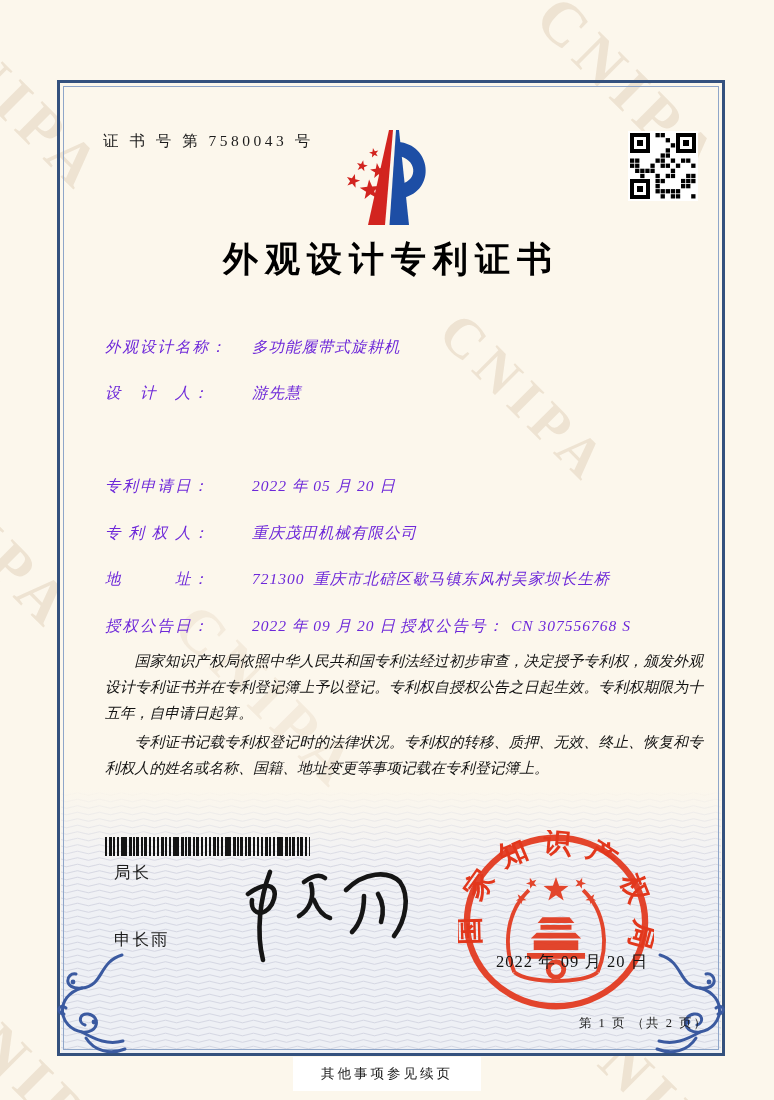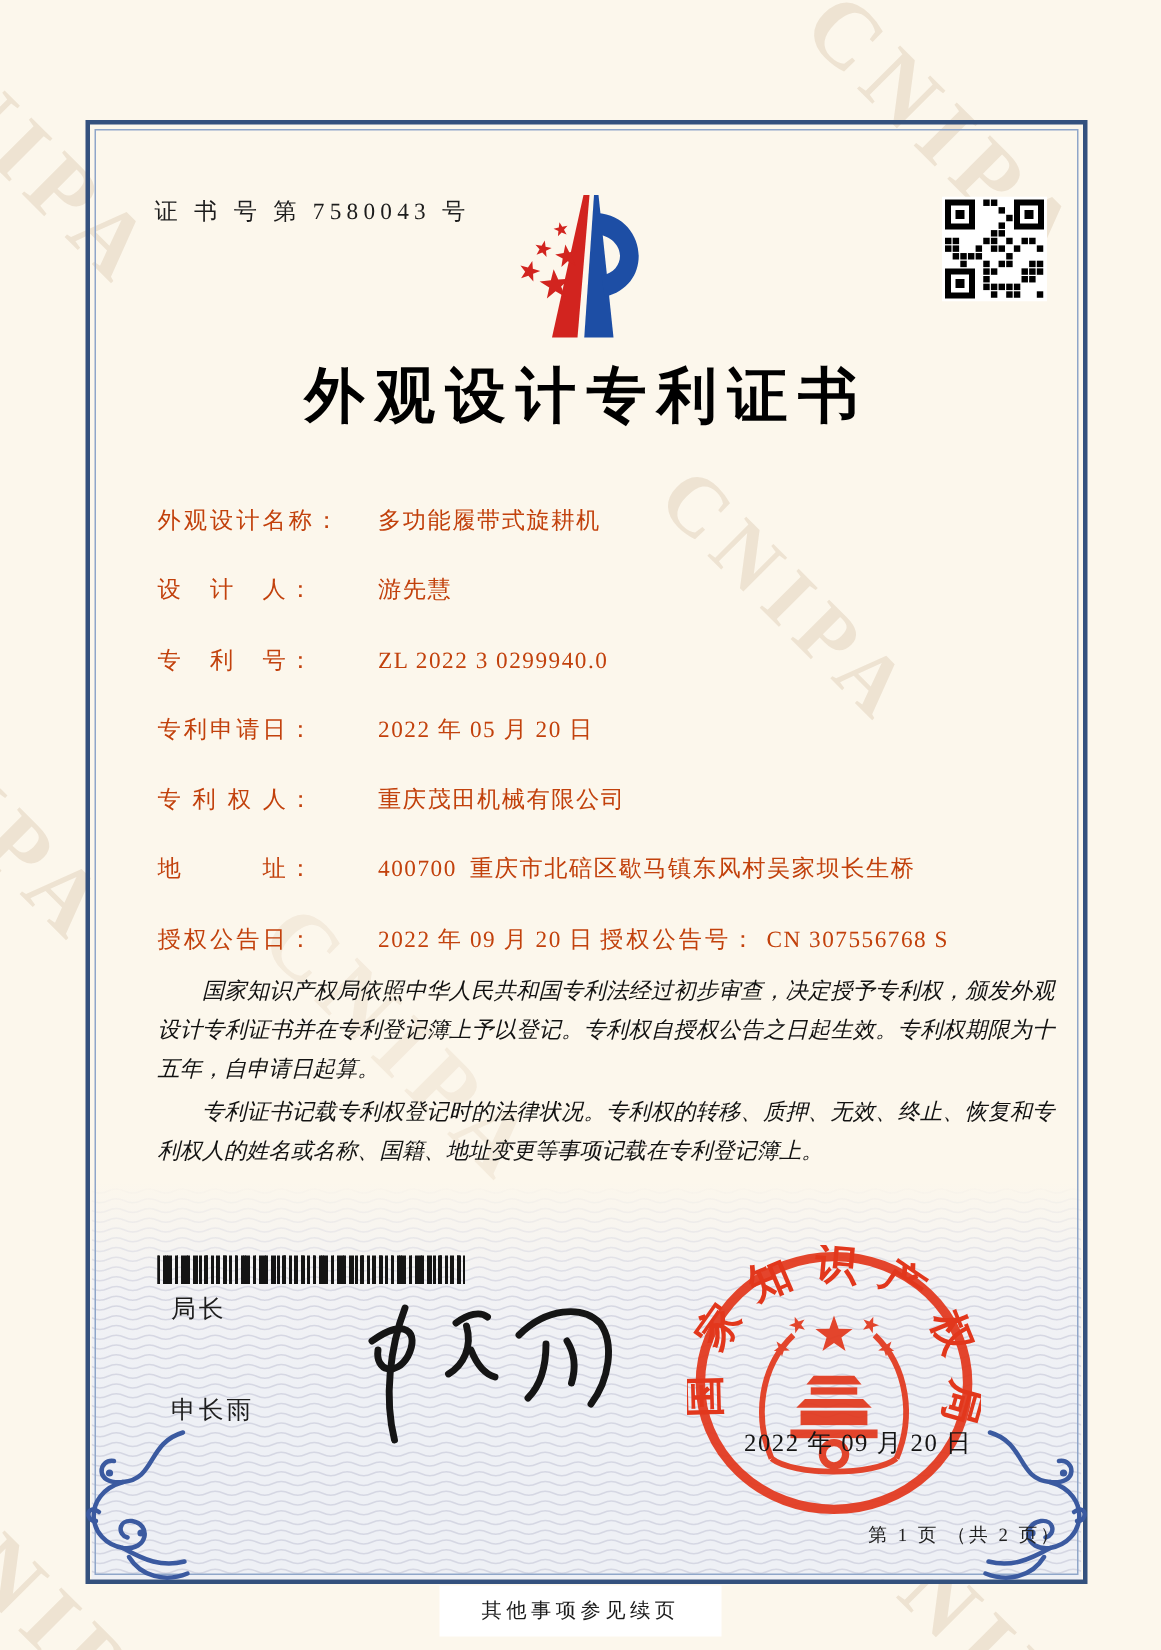--- a/index.html
+++ b/index.html
@@ -15,25 +15,25 @@
   .frame::after{content:"";position:absolute;inset:3px;border:1px solid #8fa6c9;}
   
   .band{position:absolute;left:61px;top:788px;width:660px;height:265px;z-index:1;
         background:linear-gradient(180deg,rgba(240,241,246,0) 0,rgba(240,241,246,.85) 70px,#eef0f5 140px);}
   .band svg{position:absolute;inset:0;-webkit-mask-image:linear-gradient(180deg,transparent 0,#000 80px);
             mask-image:linear-gradient(180deg,transparent 0,#000 80px);}
   .ornament{position:absolute;z-index:4;pointer-events:none;}
   
   .abs{position:absolute;z-index:5;}
   .cert-no{left:103px;top:131px;font-size:15.5px;letter-spacing:3.5px;color:#1c1c1c;text-align:center;}
-  .title{left:57px;top:236px;width:668px;text-align:center;font-size:40px;font-weight:700;
+  .title{left:57px;top:236px;width:668px;text-align:center;font-size:35px;font-weight:700;
          letter-spacing:7px;color:#000;}
   .logo{left:330px;top:128px;width:120px;height:100px;}
   .qr{left:628px;top:131px;width:70px;height:70px;}
-  .frow{left:105px;width:580px;font-size:15.5px;color:#c2410c;white-space:nowrap;}
+  .frow{left:105px;width:580px;font-size:15.5px;color:#6d28d9;white-space:nowrap;font-style:italic;}
   .flabel{display:inline-block;width:147px;letter-spacing:2px;}
   .fvalue{letter-spacing:1px;}
   .frow .pair2{position:absolute;left:295px;top:0;}
   .frow .pair2 .flabel{width:auto;margin-right:6px;}
   .paras{left:105px;top:648px;width:598px;}
   .paras p{margin:0 0 3px;text-indent:2em;font-size:14.8px;line-height:1.76;
            text-align:justify;color:#121212;font-style:italic;}
   .barcode{left:105px;top:837px;width:205px;height:19px;
     background-image:
       repeating-linear-gradient(90deg,#141414 0 2px,rgba(0,0,0,0) 2px 4px),
@@ -213,31 +213,28 @@
   </svg>
 
   <div class="abs title">外观设计专利证书</div>
 
   <div class="abs frow" style="top:337px;">
     <span class="flabel">外观设计名称：</span><span class="fvalue">多功能履带式旋耕机</span>
   </div>
   <div class="abs frow" style="top:383px;">
     <span class="flabel">设　计　人：</span><span class="fvalue">游先慧</span>
   </div>
-  <div class="abs frow" style="top:430px;">
-    <span class="flabel">专　利　号：</span><span class="fvalue">ZL 2022 3 0299940.0</span>
-  </div>
   <div class="abs frow" style="top:476px;">
     <span class="flabel">专利申请日：</span><span class="fvalue">2022 年 05 月 20 日</span>
   </div>
   <div class="abs frow" style="top:523px;">
     <span class="flabel">专 利 权 人：</span><span class="fvalue">重庆茂田机械有限公司</span>
   </div>
   <div class="abs frow" style="top:569px;">
-    <span class="flabel">地　　　址：</span><span class="fvalue">400700 重庆市北碚区歇马镇东风村吴家坝长生桥</span>
+    <span class="flabel">地　　　址：</span><span class="fvalue">721300 重庆市北碚区歇马镇东风村吴家坝长生桥</span>
   </div>
   <div class="abs frow" style="top:616px;">
     <span class="flabel">授权公告日：</span><span class="fvalue">2022 年 09 月 20 日</span>
     <span class="pair2">
       <span class="flabel">授权公告号：</span><span class="fvalue">CN 307556768 S</span>
     </span>
   </div>
 
   <div class="abs paras">
     <p>国家知识产权局依照中华人民共和国专利法经过初步审查，决定授予专利权，颁发外观设计专利证书并在专利登记簿上予以登记。专利权自授权公告之日起生效。专利权期限为十五年，自申请日起算。</p>

